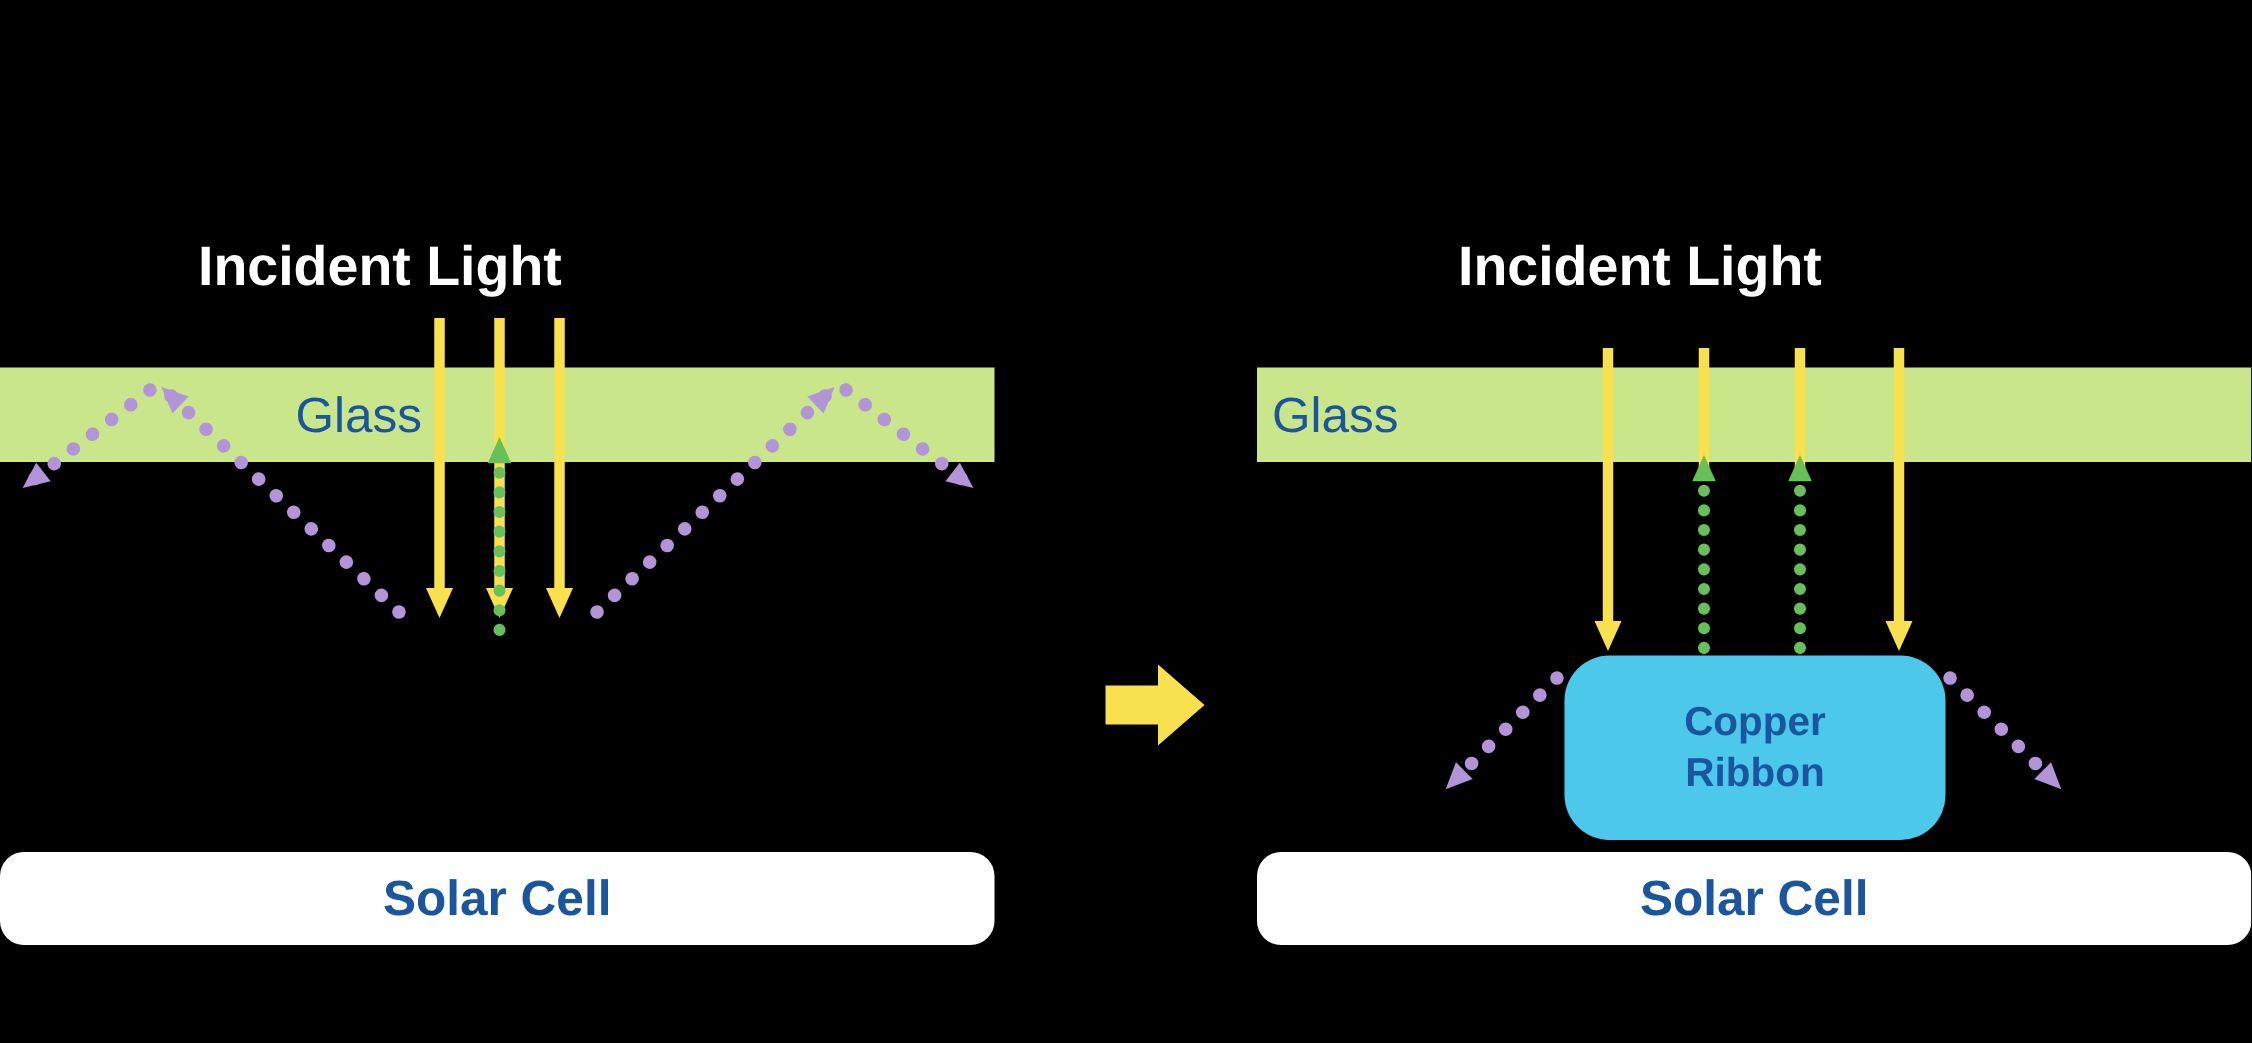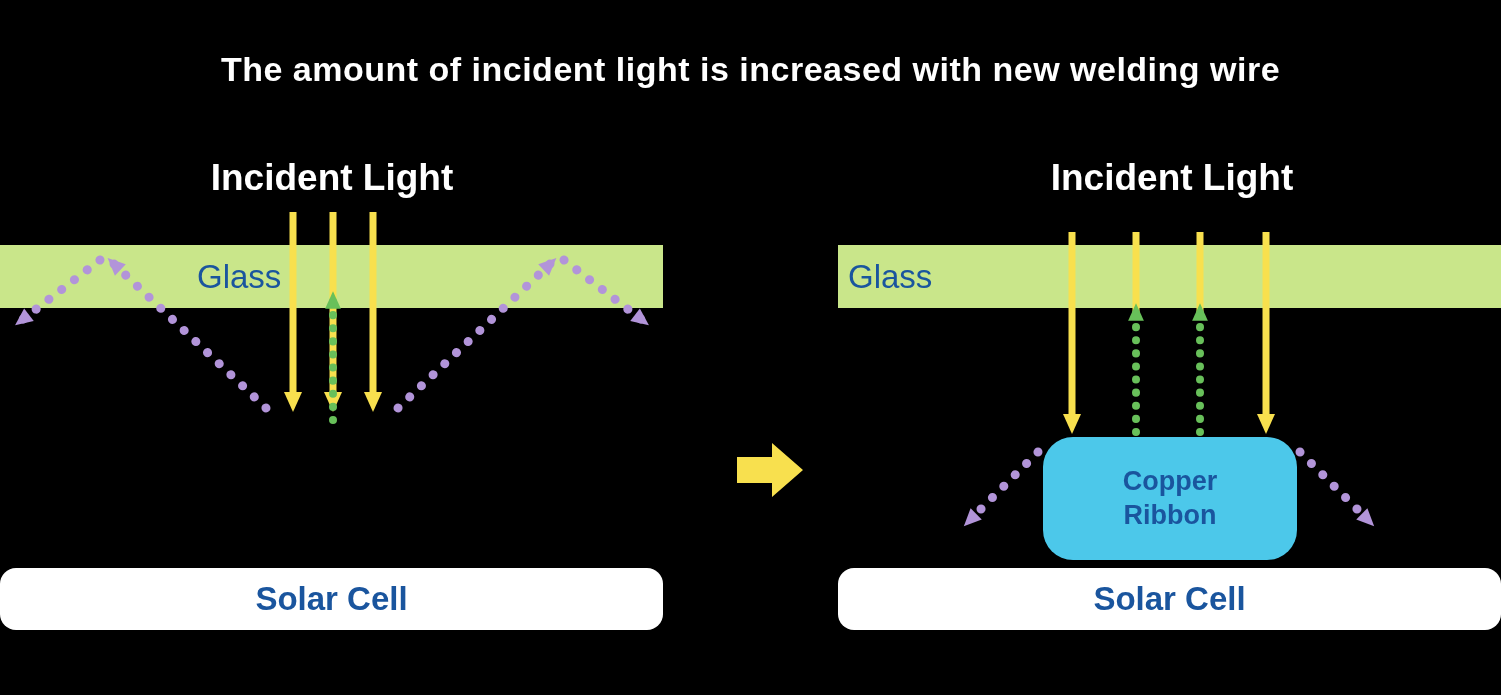--- a/index.html
+++ b/index.html
@@ -12,21 +12,21 @@
     --component-cyan:#4cc8ea;
     --solar-cell-white:#ffffff;
     --title-white:#ffffff;
   }
   *{margin:0;padding:0;box-sizing:border-box;}
   html,body{background:var(--background);}
   body{font-family:"Liberation Sans", sans-serif;}
   .stage{position:relative;width:1501px;height:695px;background:var(--background);overflow:hidden;}
   .title{position:absolute;left:0;top:50px;width:100%;text-align:center;color:var(--title-white);
          font-size:34px;font-weight:bold;letter-spacing:.5px;}
-  .incident-label{position:absolute;top:157px;width:400px;text-align:center;color:var(--title-white);
+  .incident-label{position:absolute;top:157px;width:400px;color:var(--title-white);
          font-size:37px;font-weight:bold;}
   .glass-band{position:absolute;top:245px;height:63px;background:var(--glass-green);}
   .glass-label{position:absolute;top:245px;height:63px;display:flex;align-items:center;
          color:var(--label-blue);font-size:33px;font-weight:normal;}
   .solar-cell{position:absolute;top:568px;height:62px;background:var(--solar-cell-white);
          display:flex;align-items:center;justify-content:center;color:var(--label-blue);
          font-size:33px;font-weight:bold;border-radius:16px;}
   .copper-wire{position:absolute;left:265px;top:425px;width:135px;height:135px;border-radius:50%;
          background:var(--component-cyan);display:flex;align-items:center;justify-content:center;
          text-align:center;color:var(--label-blue);font-size:27px;font-weight:bold;line-height:1.25;
@@ -42,21 +42,20 @@
   .mk-y{fill:var(--ray-yellow);}
   .mk-g{fill:var(--ray-green);}
   .mk-p{fill:var(--ray-purple);}
   .transition-arrow{fill:var(--ray-yellow);}
 </style>
 </head>
 <body>
 
 <div class="stage">
 
-  <div class="title">The amount of incident light is increased with new welding wire</div>
 
   <div class="incident-label" style="left:132px">Incident Light</div>
   <div class="glass-band" style="left:0;width:663px"></div>
   <div class="glass-label" style="left:197px">Glass</div>
   <div class="solar-cell" style="left:0;width:663px">Solar Cell</div>
 
   <div class="incident-label" style="left:972px">Incident Light</div>
   <div class="glass-band" style="left:838px;width:663px"></div>
   <div class="glass-label" style="left:848px">Glass</div>
   <div class="copper-ribbon">Copper Ribbon</div>

